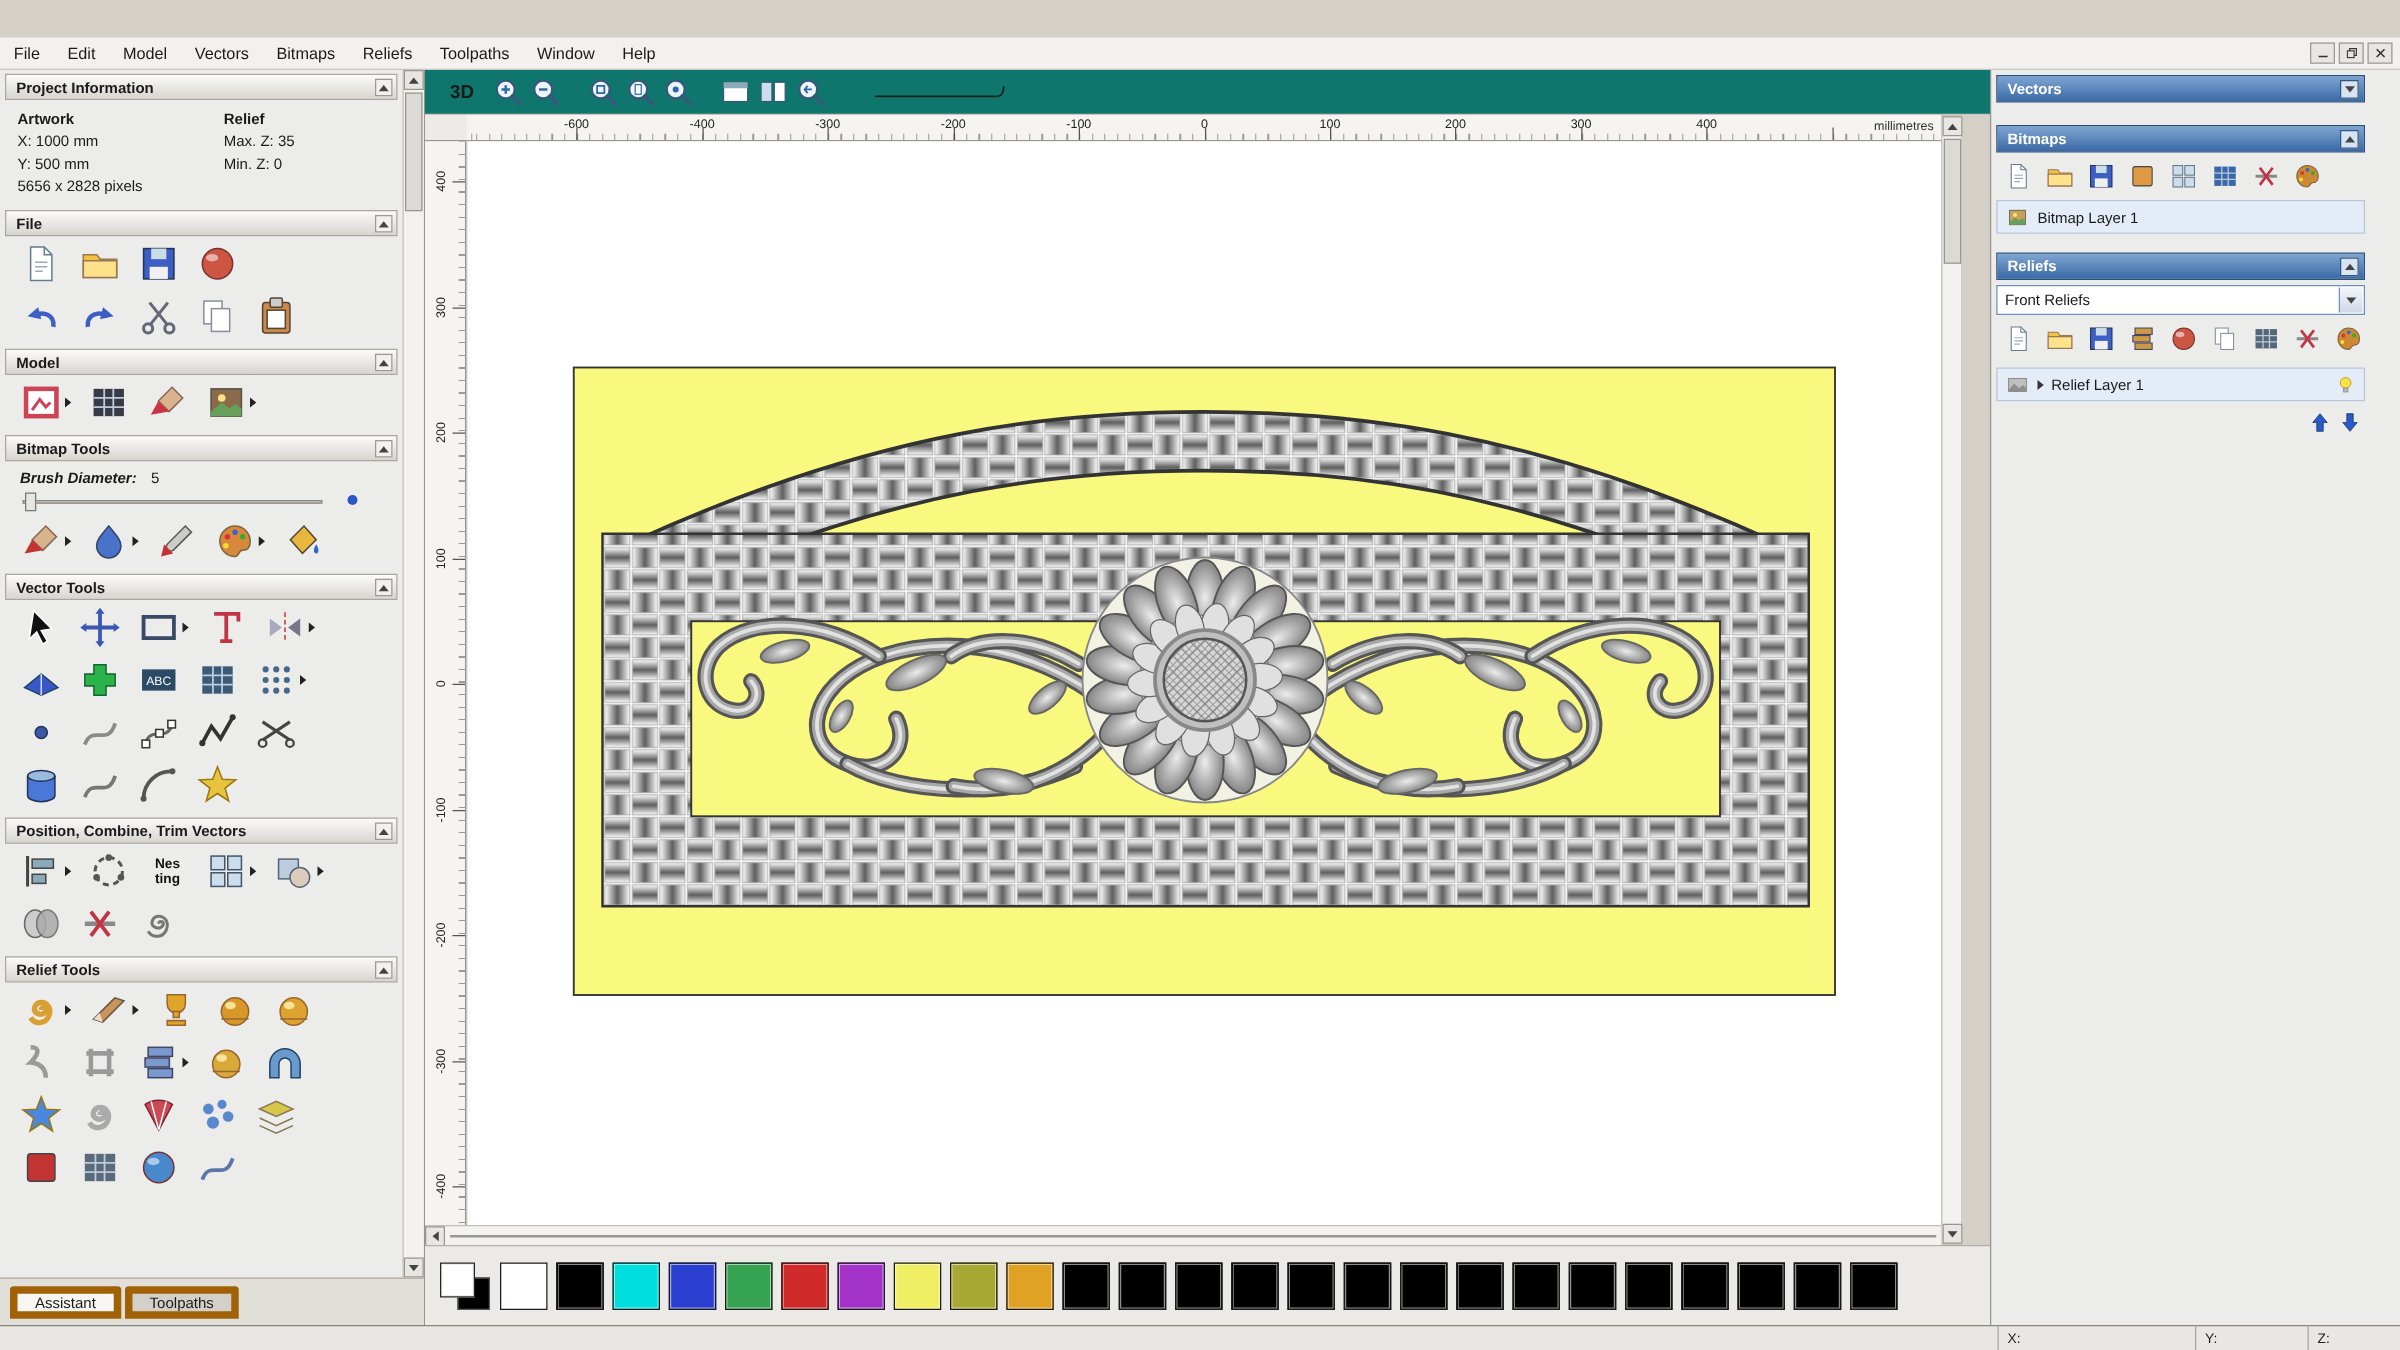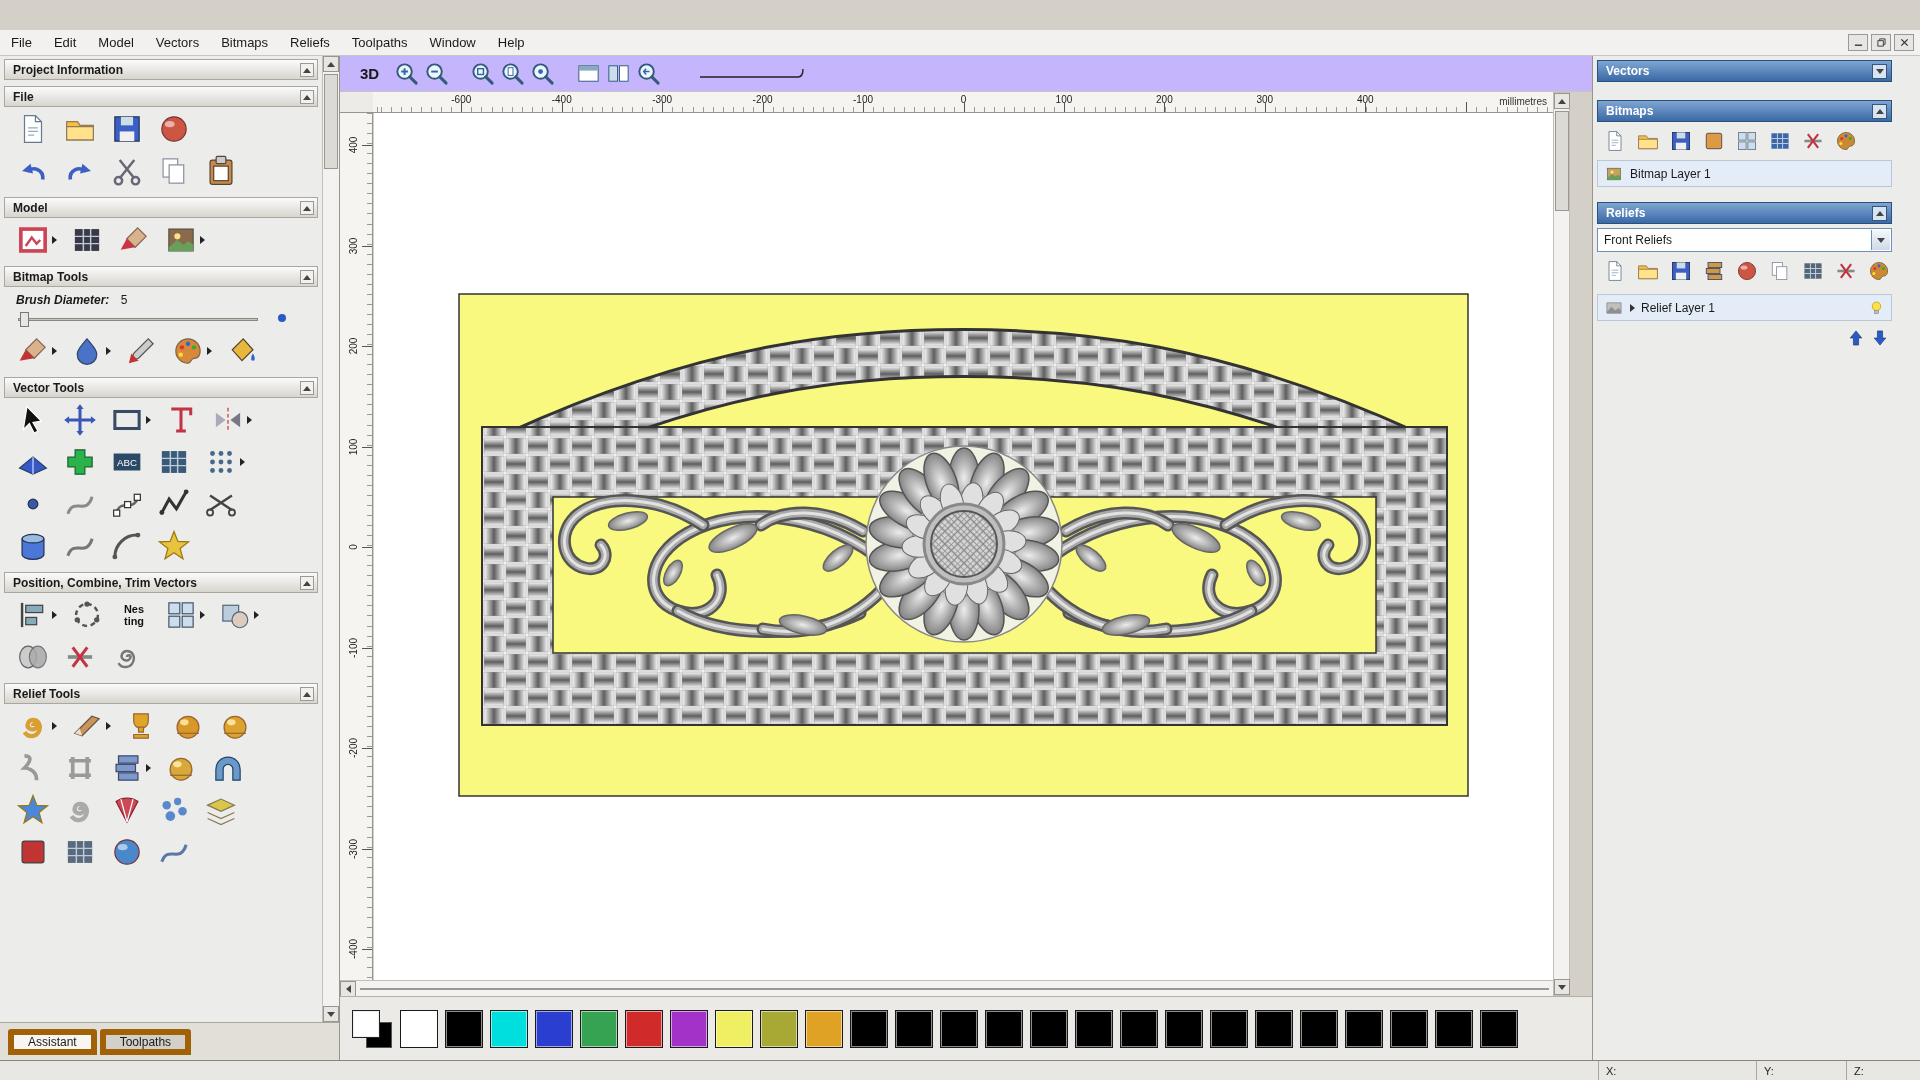--- a/index.html
+++ b/index.html
@@ -46,21 +46,21 @@
 #brush-slider .bluedot{position:absolute;left:262px;top:5px;width:8px;height:8px;background:#2a58c8;border-radius:50%;}
 
 #lp-sb{position:absolute;right:0;top:0;bottom:38px;width:17px;background:#f3f2f0;border-left:1px solid #c2bfb8;}
 .sb-btn{position:absolute;left:0;width:16px;height:16px;background:#e8e6e2;border:1px solid #9a968e;display:flex;align-items:center;justify-content:center;}
 .sb-thumb{position:absolute;left:1px;width:14px;background:#dcdad5;border:1px solid #9a968e;}
 .paneltabs{position:absolute;left:0;right:0;bottom:0;height:38px;background:#e2dfd9;border-top:1px solid #aaa69e;display:flex;align-items:flex-end;padding:0 0 5px 8px;gap:3px;}
 .tab{height:26px;padding:0 14px;display:flex;align-items:center;background:#d3d0c9;border:6px solid #a16207;border-radius:3px 3px 0 0;font-size:12px;cursor:default;}
 .tab.active{background:#f7f6f3;}
 
 
-#toolbar{position:absolute;left:340px;top:56px;width:1252px;height:36px;background:#c4b5fd;border-bottom:1px solid #c8c5bf;display:flex;align-items:center;padding-left:14px;}
+#toolbar{position:absolute;left:340px;top:56px;width:1252px;height:36px;background:#0f766e;border-bottom:1px solid #c8c5bf;display:flex;align-items:center;padding-left:14px;}
 #btn-3d{font-weight:bold;font-size:15px;padding:2px 6px;margin-right:8px;}
 #toolbar-icons{display:flex;align-items:center;gap:3px;}
 #toolbar-icons .tool svg{width:27px;height:27px;}
 .tgap{margin-left:16px !important;}
 #line-widget{margin-left:34px;}
 #ruler-corner{position:absolute;left:340px;top:92px;width:33px;height:21px;background:#edebe7;border-bottom:1px solid #98948e;}
 #ruler-h{position:absolute;left:373px;top:92px;width:1180px;height:21px;background:#f5f4f0;border-bottom:1px solid #98948e;overflow:hidden;}
 #ruler-h .minor{position:absolute;left:0;bottom:0;width:100%;height:5px;background-image:repeating-linear-gradient(90deg,#9a9a94 0 1px,transparent 1px 10.05px);background-position-x:8px;}
 .rhl{position:absolute;top:2px;width:44px;text-align:center;font-size:10px;color:#222;}
 .rht{position:absolute;bottom:0;width:1px;height:10px;background:#555;}
@@ -145,20 +145,30 @@
 
   <div id="leftpanel">
     <div id="lp-sections">
 
       <div class="section">
         <div class="sec-h">
           <span>Project Information</span>
           <span class="colbtn">
               <i class="tri-up"></i>
             </span>
+        </div>
+        <div class="pi-grid">
+          <span class="b">Artwork</span>
+          <span class="b">Relief</span>
+          <span>X: 1000 mm</span>
+          <span>Max. Z: 35</span>
+          <span>Y: 500 mm</span>
+          <span>Min. Z: 0</span>
+          <span>5656 x 2828 pixels</span>
+          <span></span>
         </div>
       </div>
 
       <div class="section">
         <div class="sec-h">
           <span>File</span>
           <span class="colbtn">
               <i class="tri-up"></i>
             </span>
         </div>

